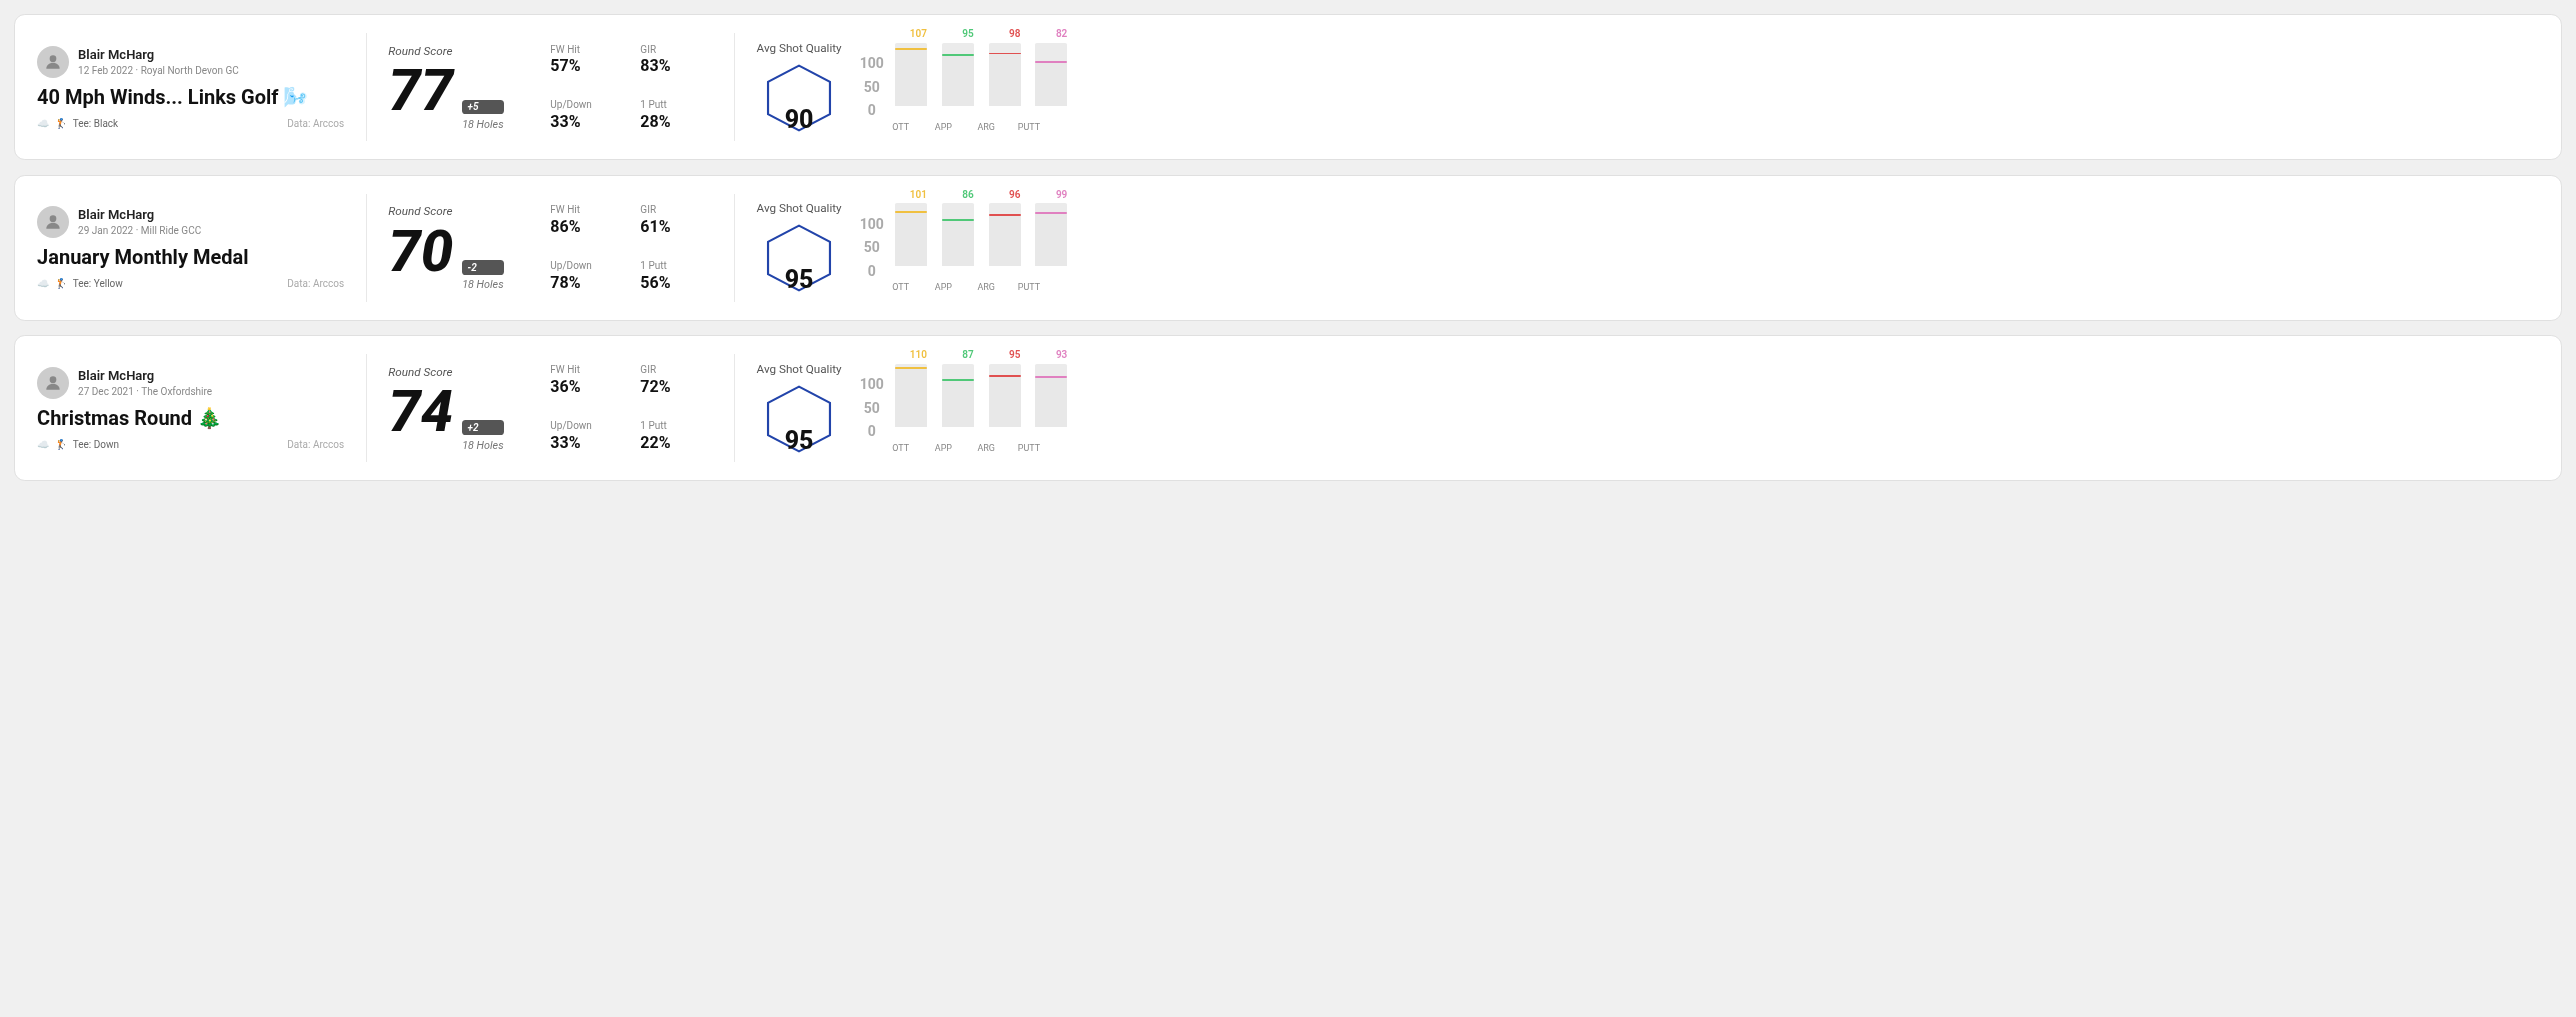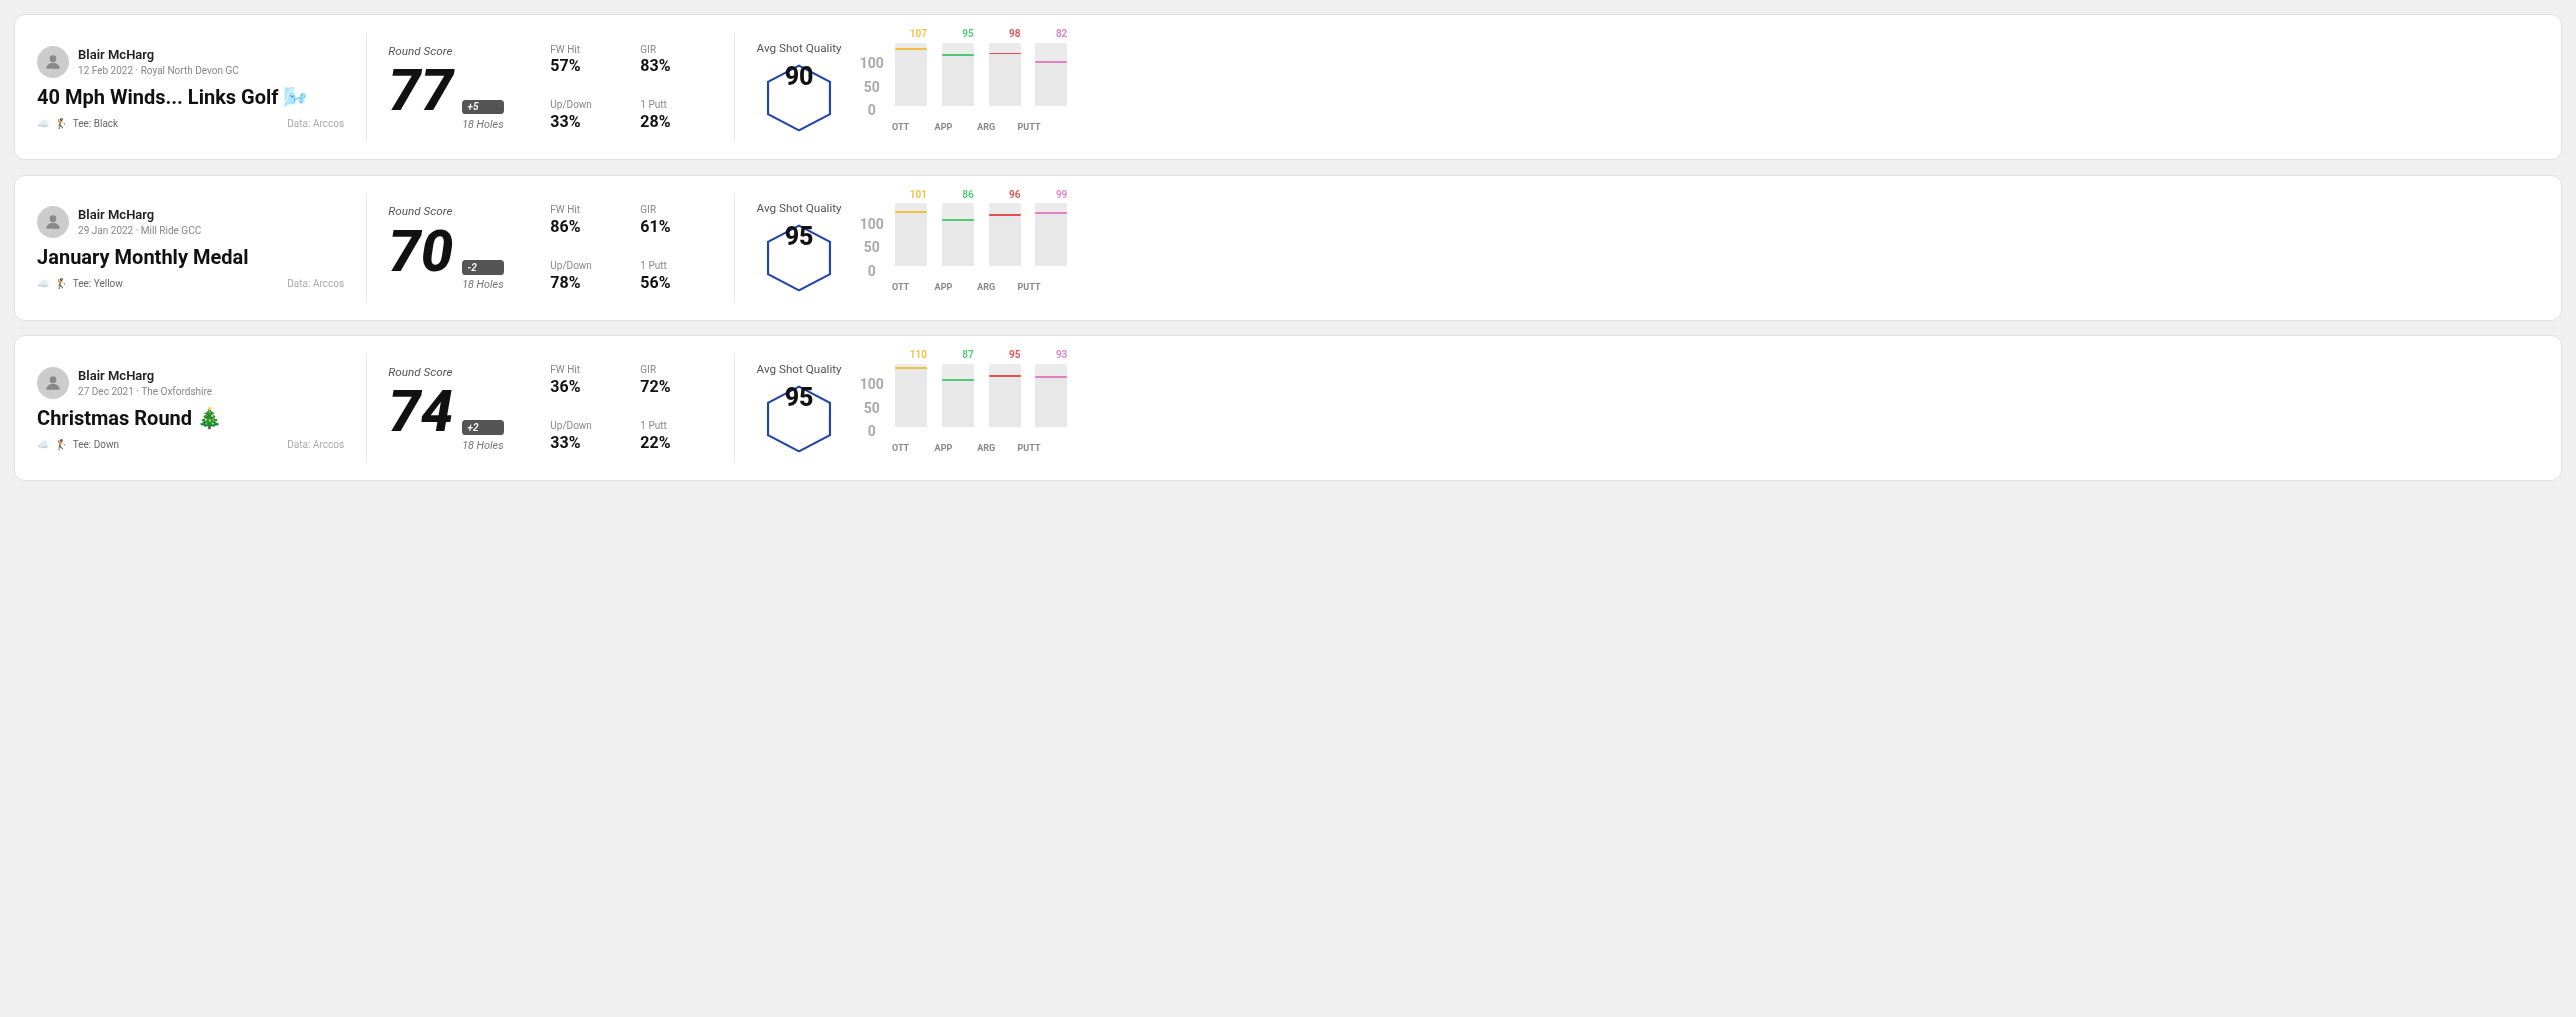--- a/index.html
+++ b/index.html
@@ -160,21 +160,21 @@
     .hexagon-wrap {
       display: flex;
       align-items: center;
       justify-content: center;
     }
     .hexagon {
       width: 72px;
       height: 72px;
       position: relative;
       display: flex;
-      align-items: flex-start;
+      align-items: flex-end;
       justify-content: center;
     }
     .hexagon svg {
       position: absolute;
       top: 0; left: 0;
       width: 100%; height: 100%;
     }
     .hex-score {
       font-size: 25px;
       font-weight: 800;
@@ -238,21 +238,20 @@
     }
     .chart-section {
       display: flex;
       flex-direction: column;
     }
     .x-axis-row {
       display: flex;
       gap: 10.8px;
       margin-left: 25px;
       margin-top: 3.6px;
-      font-weight: bold;
     }
     .x-label {
       width: 32px;
       text-align: center;
       font-size: 9px;
       color: #888;
     }
   </style>
 </head>
 <body>

